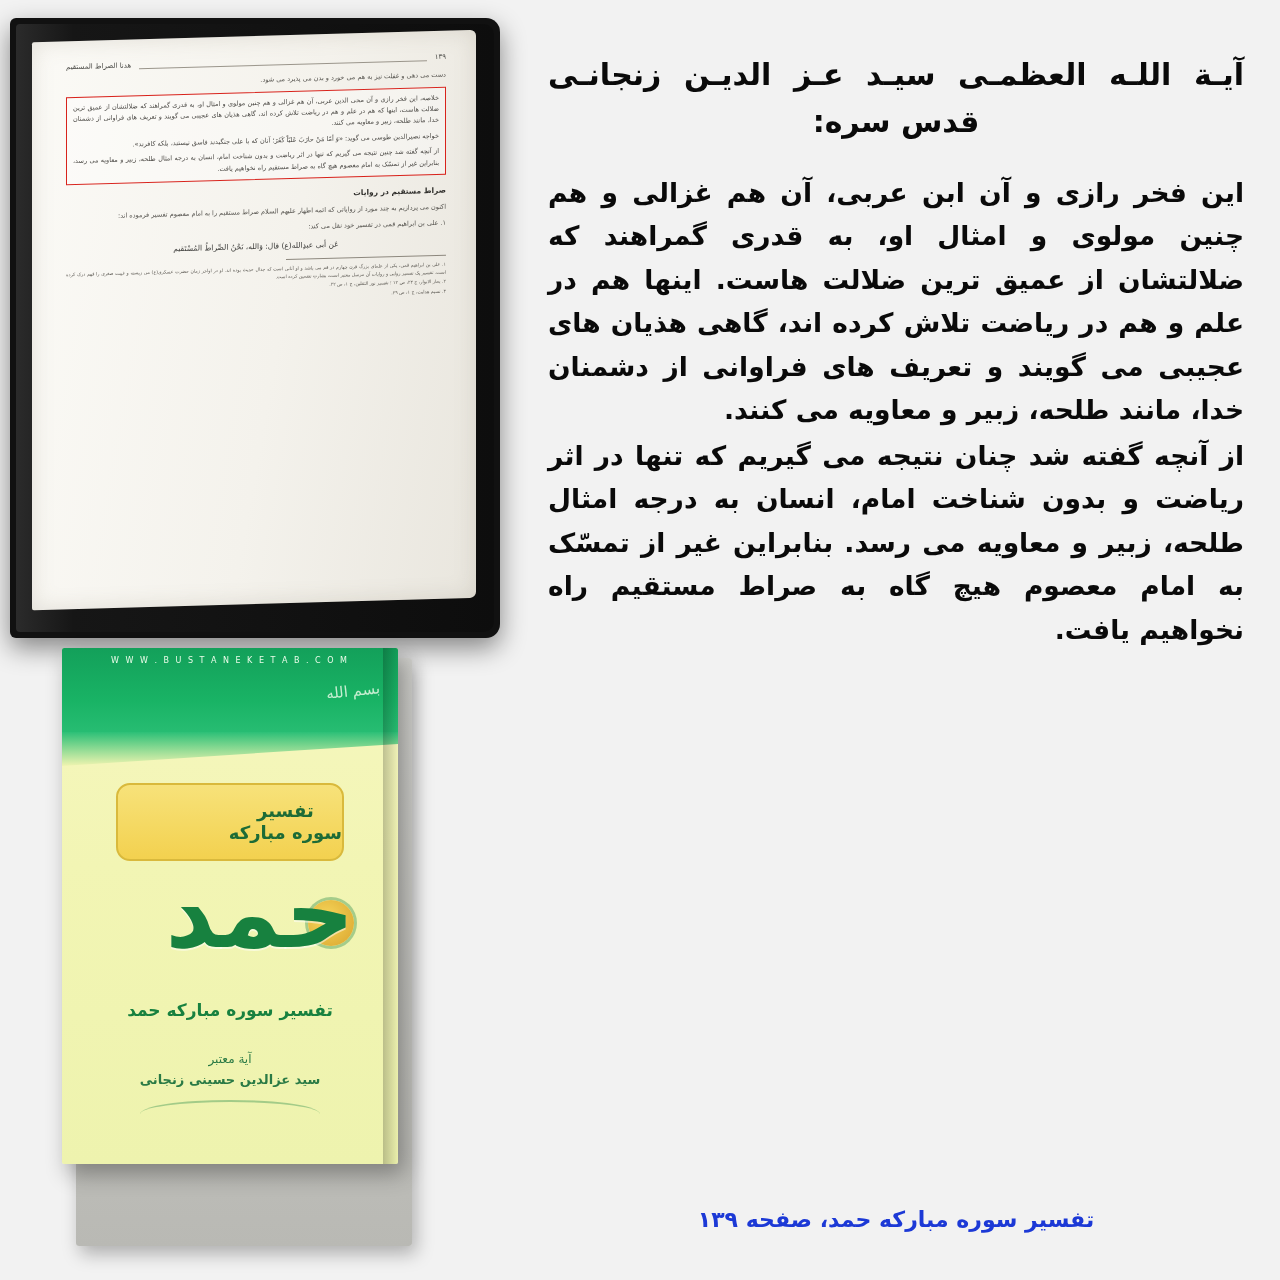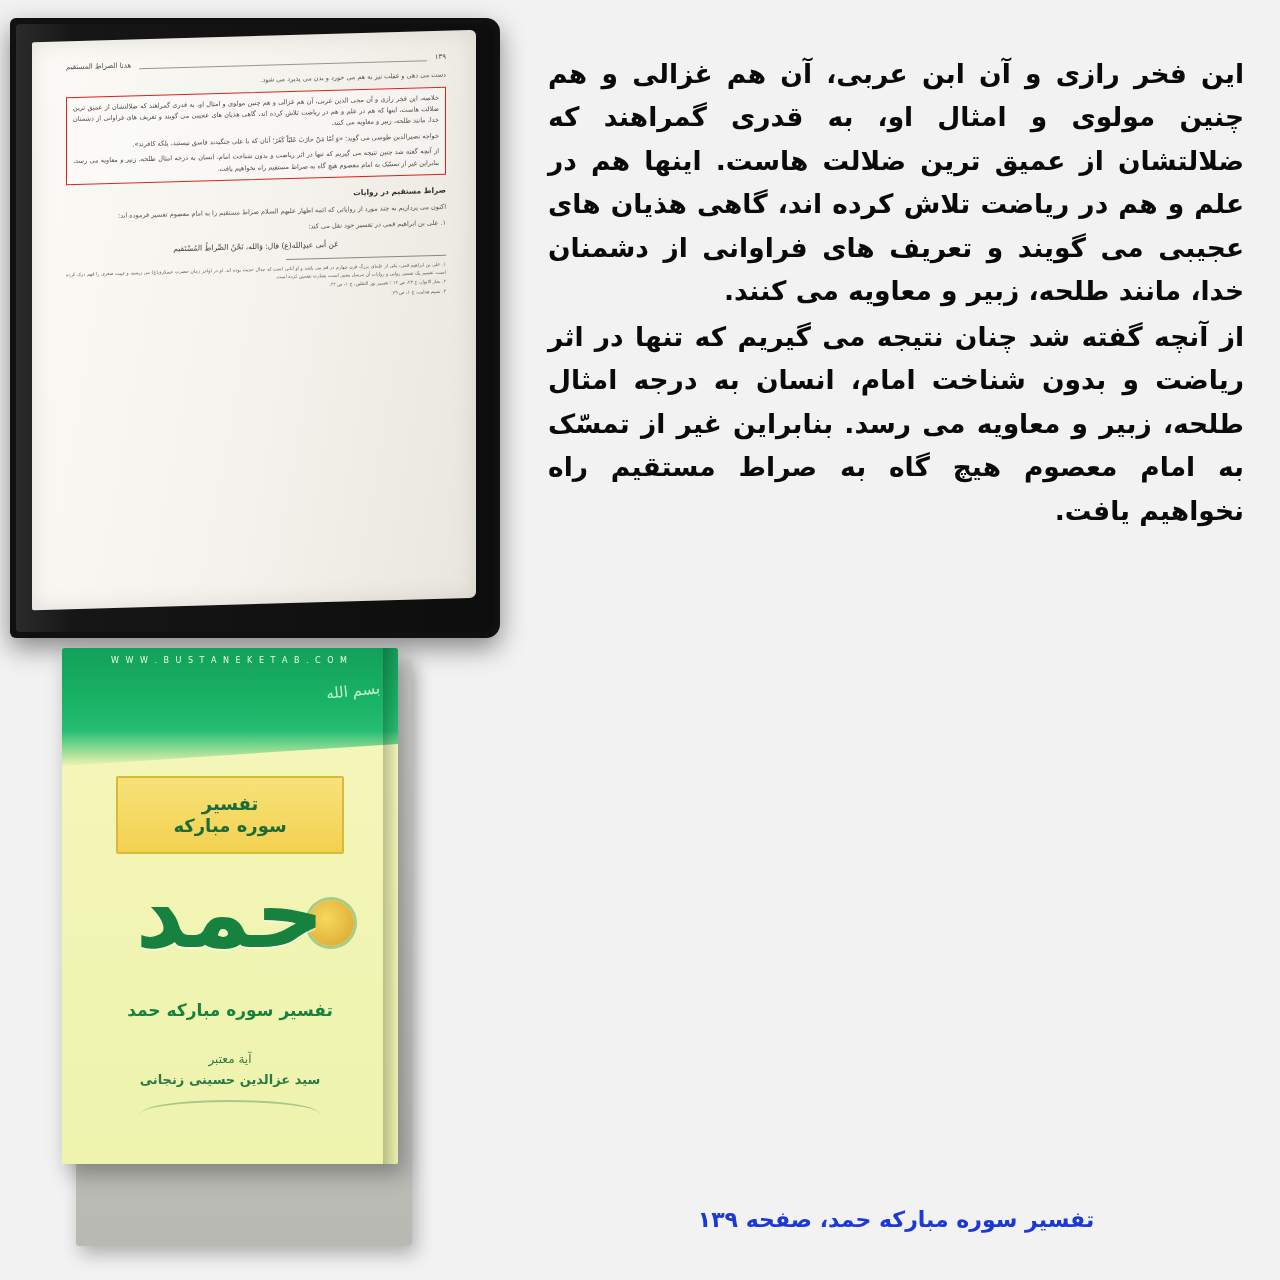--- a/index.html
+++ b/index.html
@@ -197,50 +197,51 @@
     position: absolute;
     top: 34px;
     right: 18px;
     color: #d9f5dd;
     font-size: 15px;
     transform: rotate(-6deg);
     opacity: .9;
   }
   .cover-badge {
     position: absolute;
-    top: 128px;
+    top: 135px;
     left: 50%;
     transform: translateX(-50%);
     width: 224px;
     height: 74px;
     background: linear-gradient(180deg,#f7e27a 0%,#f3d14f 100%);
     border: 2px solid #d9b93c;
-    border-radius: 2px;
+    border-radius: 14px;
     display: flex;
     align-items: center;
-    justify-content: center;
+    justify-content: flex-start;
   }
   .cover-badge span {
     color: #1d6b36;
     font-size: 18px;
     font-weight: bold;
     line-height: 1.25;
     text-align: center;
   }
   .cover-title {
     position: absolute;
     top: 218px;
     left: 0;
     width: 100%;
     text-align: center;
     color: #17813f;
     font-size: 96px;
     font-weight: bold;
     line-height: 1;
     text-shadow: 0 2px 0 rgba(255,255,255,0.5);
+    padding-left: 30px;
   }
   .cover-ornament {
     position: absolute;
     top: 252px;
     right: 44px;
     width: 46px;
     height: 46px;
     border-radius: 50%;
     background: radial-gradient(circle at 40% 40%,#f7d85c,#d9a32c);
     box-shadow: 0 0 0 3px rgba(23,129,63,0.35);
@@ -384,20 +385,21 @@
       <div class="cover-author-label">آیة معتبر</div>
       <div class="cover-author">سید عزالدین حسینی زنجانی</div>
       <div class="cover-flourish"></div>
       <div class="cover-spine"></div>
     </div>
   </div>
 
 </div>
 
 <div class="right-col">
+  <h1 class="heading">آیـة اللـه العظمـی سیـد عـز الدیـن زنجانـی قدس سره:</h1>
 
   <div class="body-text">
     <p>این فخر رازی و آن ابن عربی، آن هم غزالی و هم چنین مولوی و امثال او، به قدری گمراهند که ضلالتشان از عمیق ترین ضلالت هاست. اینها هم در علم و هم در ریاضت تلاش کرده اند، گاهی هذیان های عجیبی می گویند و تعریف های فراوانی از دشمنان خدا، مانند طلحه، زبیر و معاویه می کنند.</p>
     <p>از آنچه گفته شد چنان نتیجه می گیریم که تنها در اثر ریاضت و بدون شناخت امام، انسان به درجه امثال طلحه، زبیر و معاویه می رسد. بنابراین غیر از تمسّک به امام معصوم هیچ گاه به صراط مستقیم راه نخواهیم یافت.</p>
   </div>
 
   <div class="source">تفسیر سوره مبارکه حمد، صفحه ۱۳۹</div>
 </div>
 
 </body></html>

